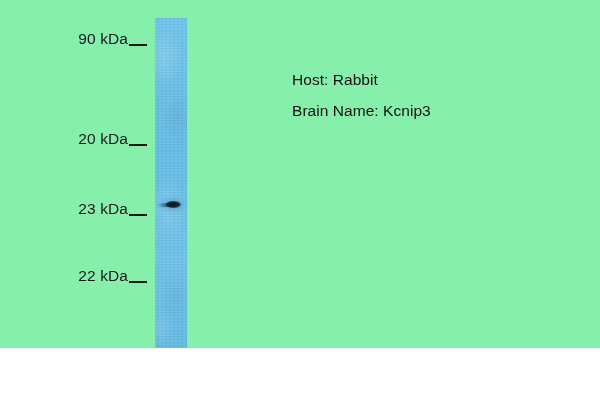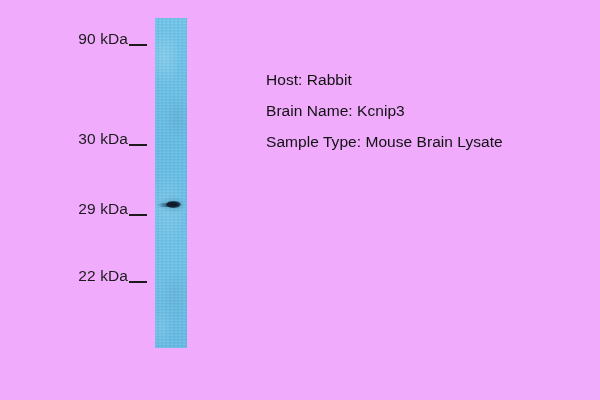--- a/index.html
+++ b/index.html
@@ -7,22 +7,22 @@
     margin: 0;
     padding: 0;
     background: #ffffff;
   }
   body {
     font-family: "Liberation Sans", sans-serif;
   }
   #figure {
     position: relative;
     width: 600px;
-    height: 400px;
-    background: #f0abfc;
+    height: 348px;
+    background: #86efac;
     overflow: hidden;
   }
 
   
   .marker-ladder {
     position: absolute;
     left: 0;
     top: 0;
     width: 155px;
     height: 400px;
@@ -134,40 +134,41 @@
     top: 64px;
     width: 320px;
   }
   .info-line {
     color: #111111;
     font-size: 15.5px;
     line-height: 31px;
     font-family: "Liberation Sans", sans-serif;
     white-space: nowrap;
     letter-spacing: 0.05px;
+    margin-left: 26px;
   }
 </style>
 </head>
 <body>
 
 <div id="figure">
 
   <div class="marker-ladder">
 
     <div class="marker" style="top: 30px;">
       <span class="marker-label">90 kDa</span><span class="marker-tick"></span>
     </div>
 
 
     <div class="marker" style="top: 130px;">
-      <span class="marker-label">30 kDa</span><span class="marker-tick"></span>
+      <span class="marker-label">20 kDa</span><span class="marker-tick"></span>
     </div>
 
     <div class="marker" style="top: 200px;">
-      <span class="marker-label">29 kDa</span><span class="marker-tick"></span>
+      <span class="marker-label">23 kDa</span><span class="marker-tick"></span>
     </div>
 
     <div class="marker" style="top: 267px; text-align: center;">
       <span class="marker-label">22 kDa</span><span class="marker-tick"></span>
     </div>
 
   </div>
 
   <div class="lane-wrap">
     <div class="lane"></div>
@@ -175,16 +176,15 @@
     <div class="band">
       <div class="band-halo"></div>
       <div class="band-tail"></div>
       <div class="band-core"></div>
     </div>
   </div>
 
   <div class="info-block">
     <div class="info-line">Host: Rabbit</div>
     <div class="info-line">Brain Name: Kcnip3</div>
-    <div class="info-line">Sample Type: Mouse Brain Lysate</div>
   </div>
 
 </div>
 
 </body></html>

